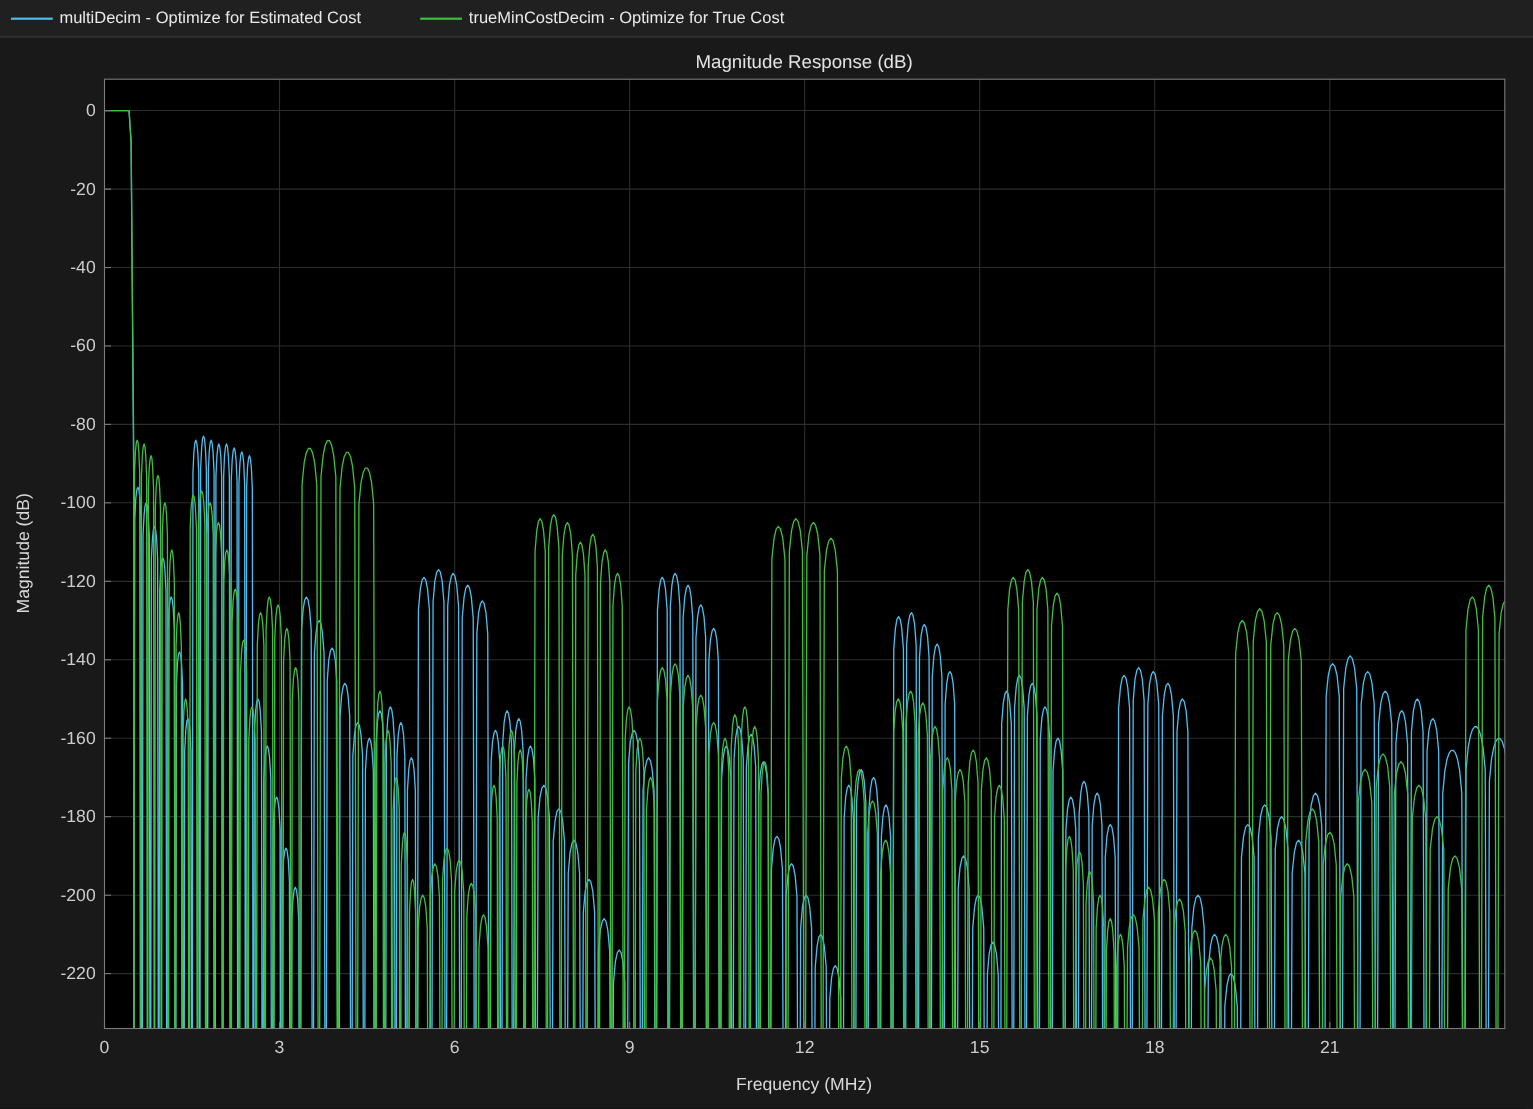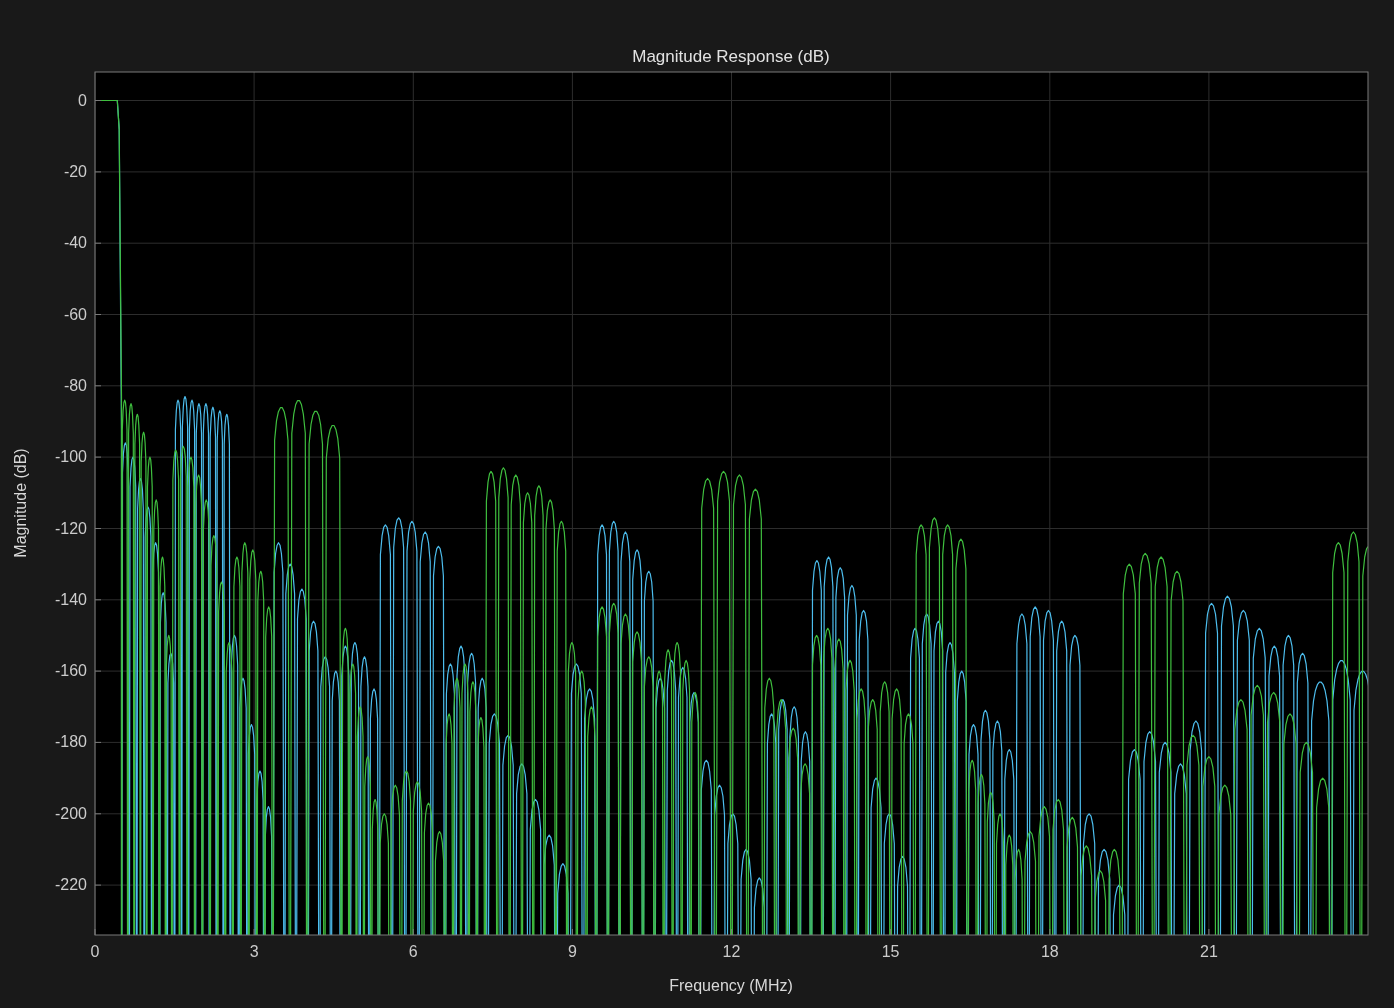--- a/index.html
+++ b/index.html
@@ -22,20 +22,30 @@
   .legend-swatch{width:38px;height:0;border-top:2px solid #fff;}
   .legend-label{color:#e9e9e9;font-size:15px;line-height:1;}
   .plot-wrap{position:absolute;top:34px;left:0;}
   svg text{font-family:"Liberation Sans", sans-serif;}
 </style>
 </head>
 <body>
 
 <div class="figure">
 
+  <div class="legend-bar">
+    <div class="legend-item">
+      <span class="legend-swatch" id="swatch-0" style="border-top-color: rgb(77, 190, 238);"></span>
+      <span class="legend-label">multiDecim - Optimize for Estimated Cost</span>
+    </div>
+    <div class="legend-item">
+      <span class="legend-swatch" id="swatch-1" style="border-top-color: rgb(63, 191, 63);"></span>
+      <span class="legend-label">trueMinCostDecim - Optimize for True Cost</span>
+    </div>
+  </div>
 
   <div class="plot-wrap">
     <svg id="plot-svg" width="1394" height="974">
       <defs>
         <clipPath id="axes-clip">
             <rect x="95" y="38" width="1273" height="863"></rect>
           </clipPath>
       </defs>
       <rect id="axes-bg" x="95" y="38" width="1273" height="863" fill="#000000"></rect>
       <g id="grid-layer">

